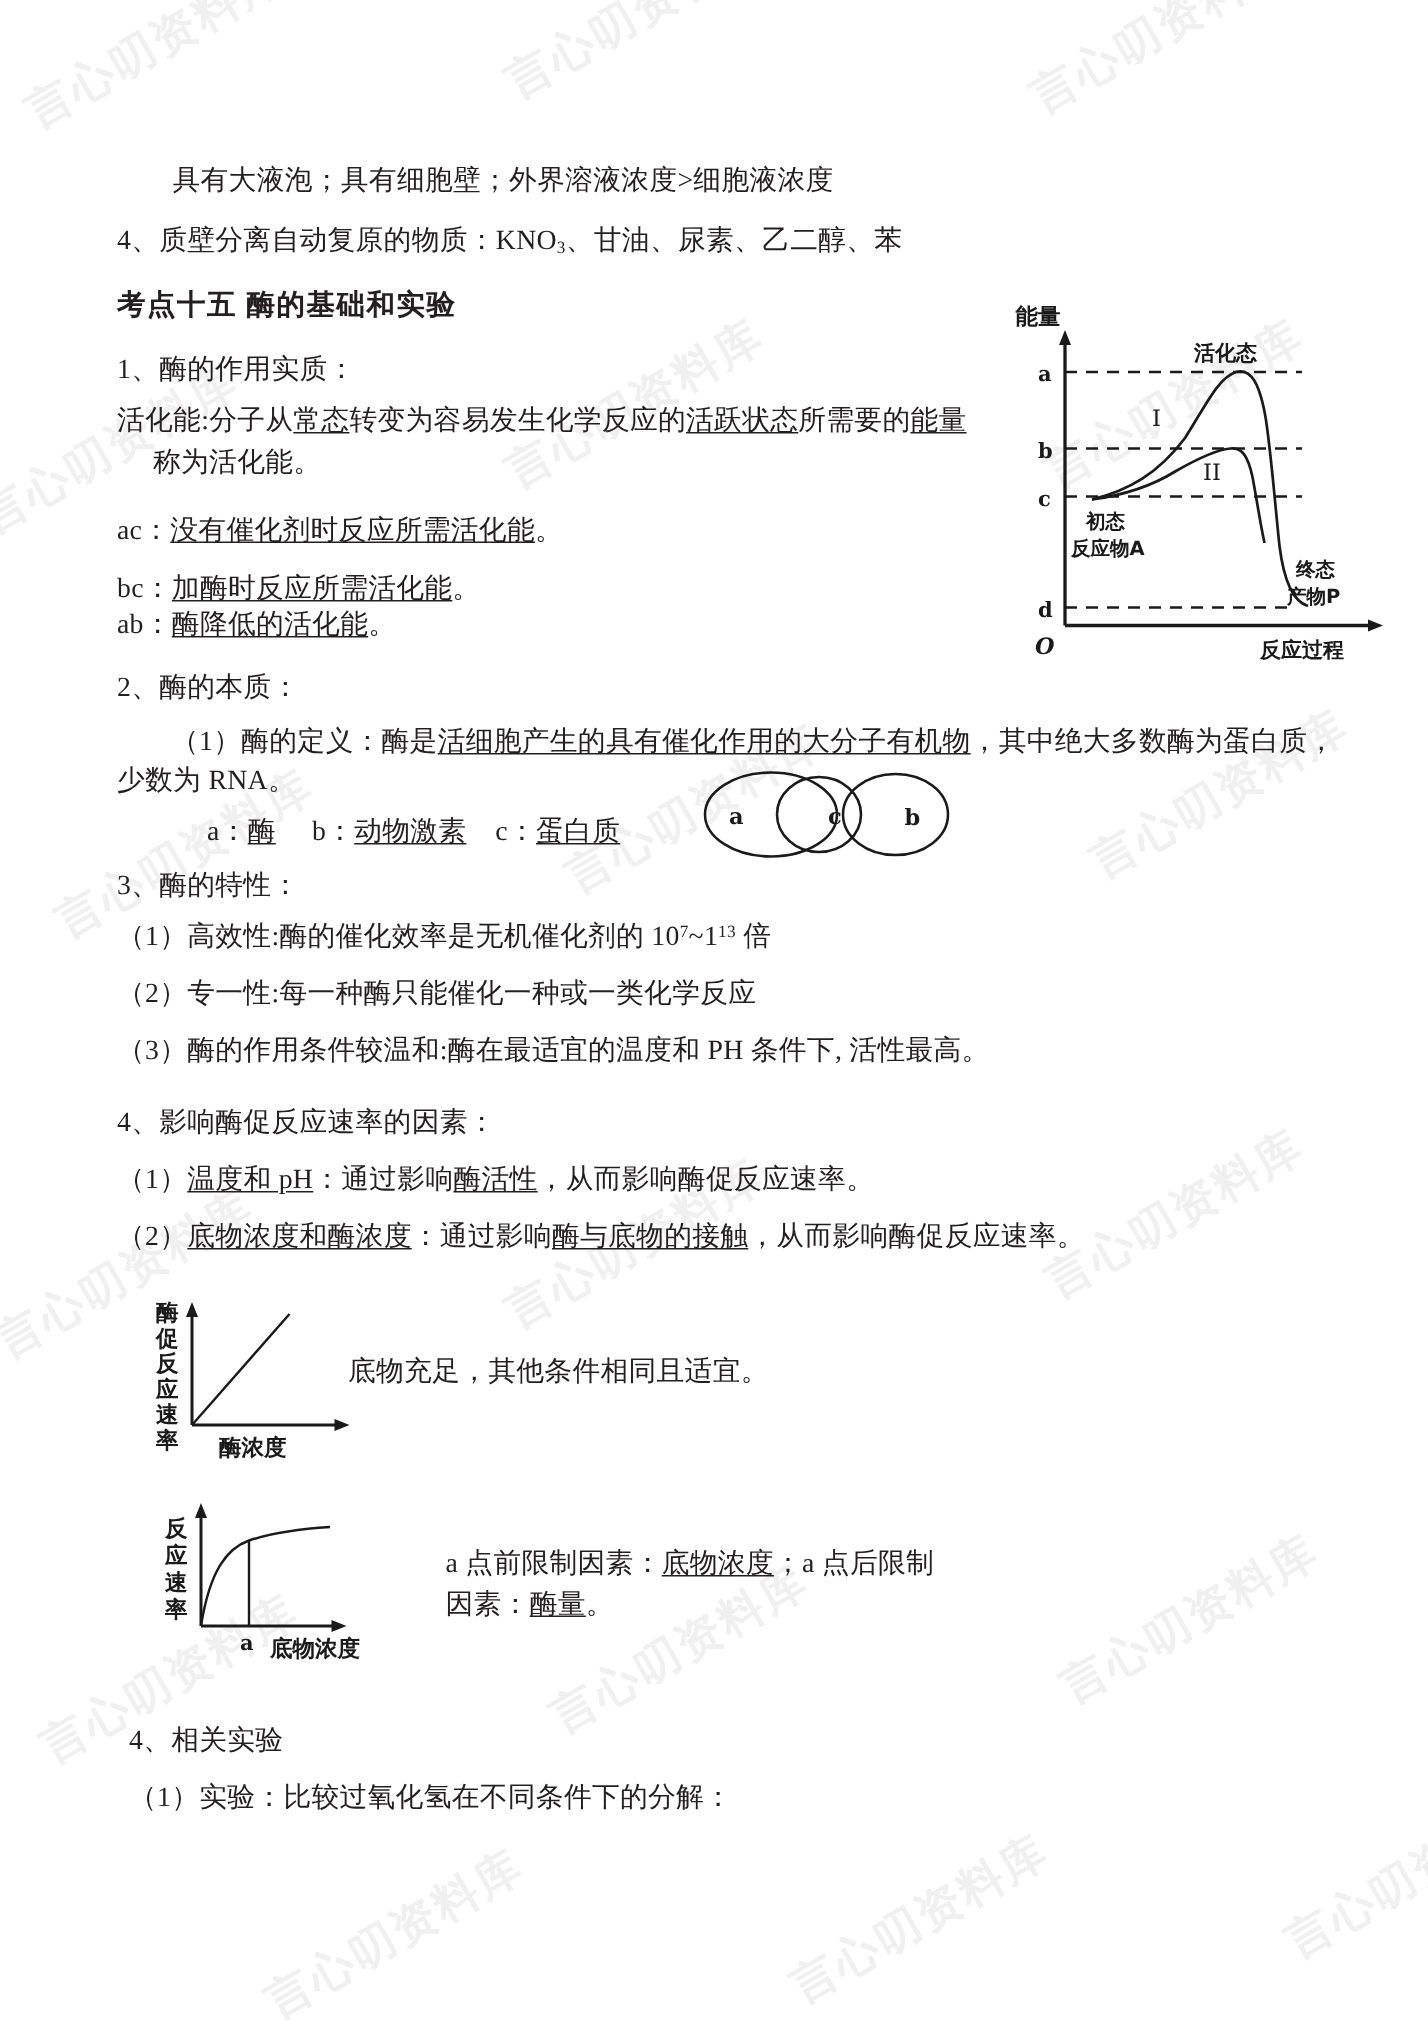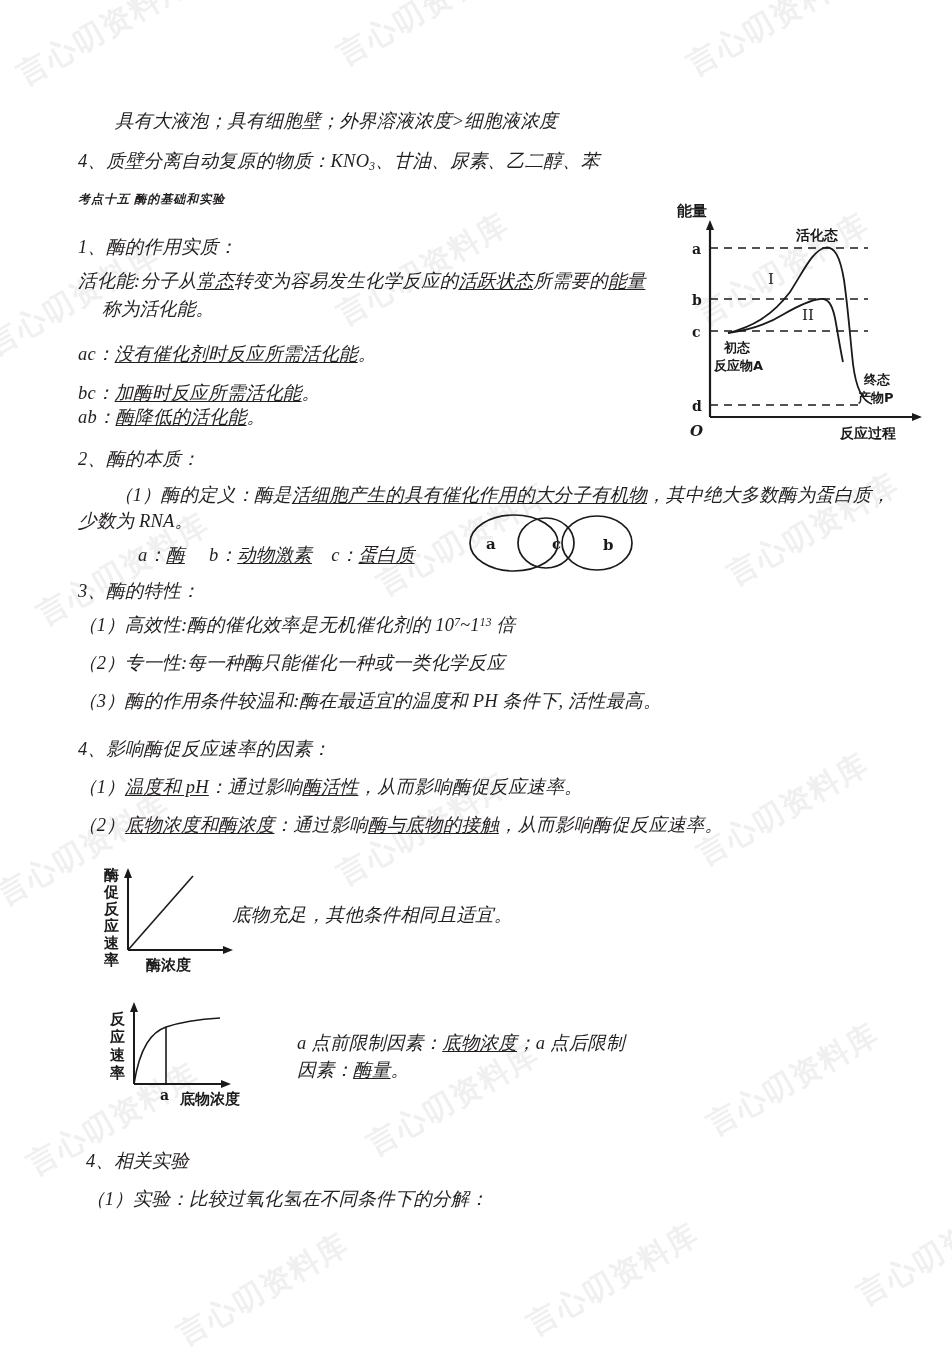--- a/index.html
+++ b/index.html
@@ -44,21 +44,20 @@
     position: relative;
     z-index: 2;
     padding: 0;
   }
   .tx {
     position: absolute;
     font-size: 18.5px;
     line-height: 1.5;
     white-space: nowrap;
     letter-spacing: 0.2px;
-    font-style: italic;
   }
   .tx.wrap { white-space: normal; }
   .bold {
     font-family: "Liberation Sans", "DejaVu Sans", sans-serif;
     font-weight: 700;
     letter-spacing: 1px;
   }
   .u { text-decoration: underline; text-underline-offset: 2px; }
   sub { font-size: 0.62em; vertical-align: -0.25em; }
   sup { font-size: 0.62em; vertical-align: 0.45em; }
@@ -108,21 +107,21 @@
   </div>
 
   <div id="content">
 
     <div class="tx" style="left:115px; top:108px;">具有大液泡；具有细胞壁；外界溶液浓度&gt;细胞液浓度</div>
 
     <div class="tx" style="left:78px; top:148px;">
       <span>4、质壁分离自动复原的物质：KNO</span><sub>3</sub><span>、甘油、尿素、乙二醇、苯</span>
     </div>
 
-    <div class="tx bold" style="left:78px; top:190px; font-size:12px;">考点十五  酶的基础和实验</div>
+    <div class="tx bold" style="left:78px; top:190px; font-size:19px;">考点十五  酶的基础和实验</div>
 
     <div class="tx" style="left:78px; top:234px;">1、酶的作用实质：</div>
 
     <div class="tx" style="left:78px; top:268px;">
       <span>活化能:分子从</span><span class="u">常态</span><span>转变为容易发生化学反应的</span><span class="u">活跃状态</span><span>所需要的</span><span class="u">能量</span>
     </div>
     <div class="tx" style="left:78px; top:296px;margin-left:24px;">称为活化能。</div>
 
     <div class="tx" style="left:78px; top:324px;margin-top:17px;">
       <span>ac：</span><span class="u">没有催化剂时反应所需活化能</span><span>。</span>

